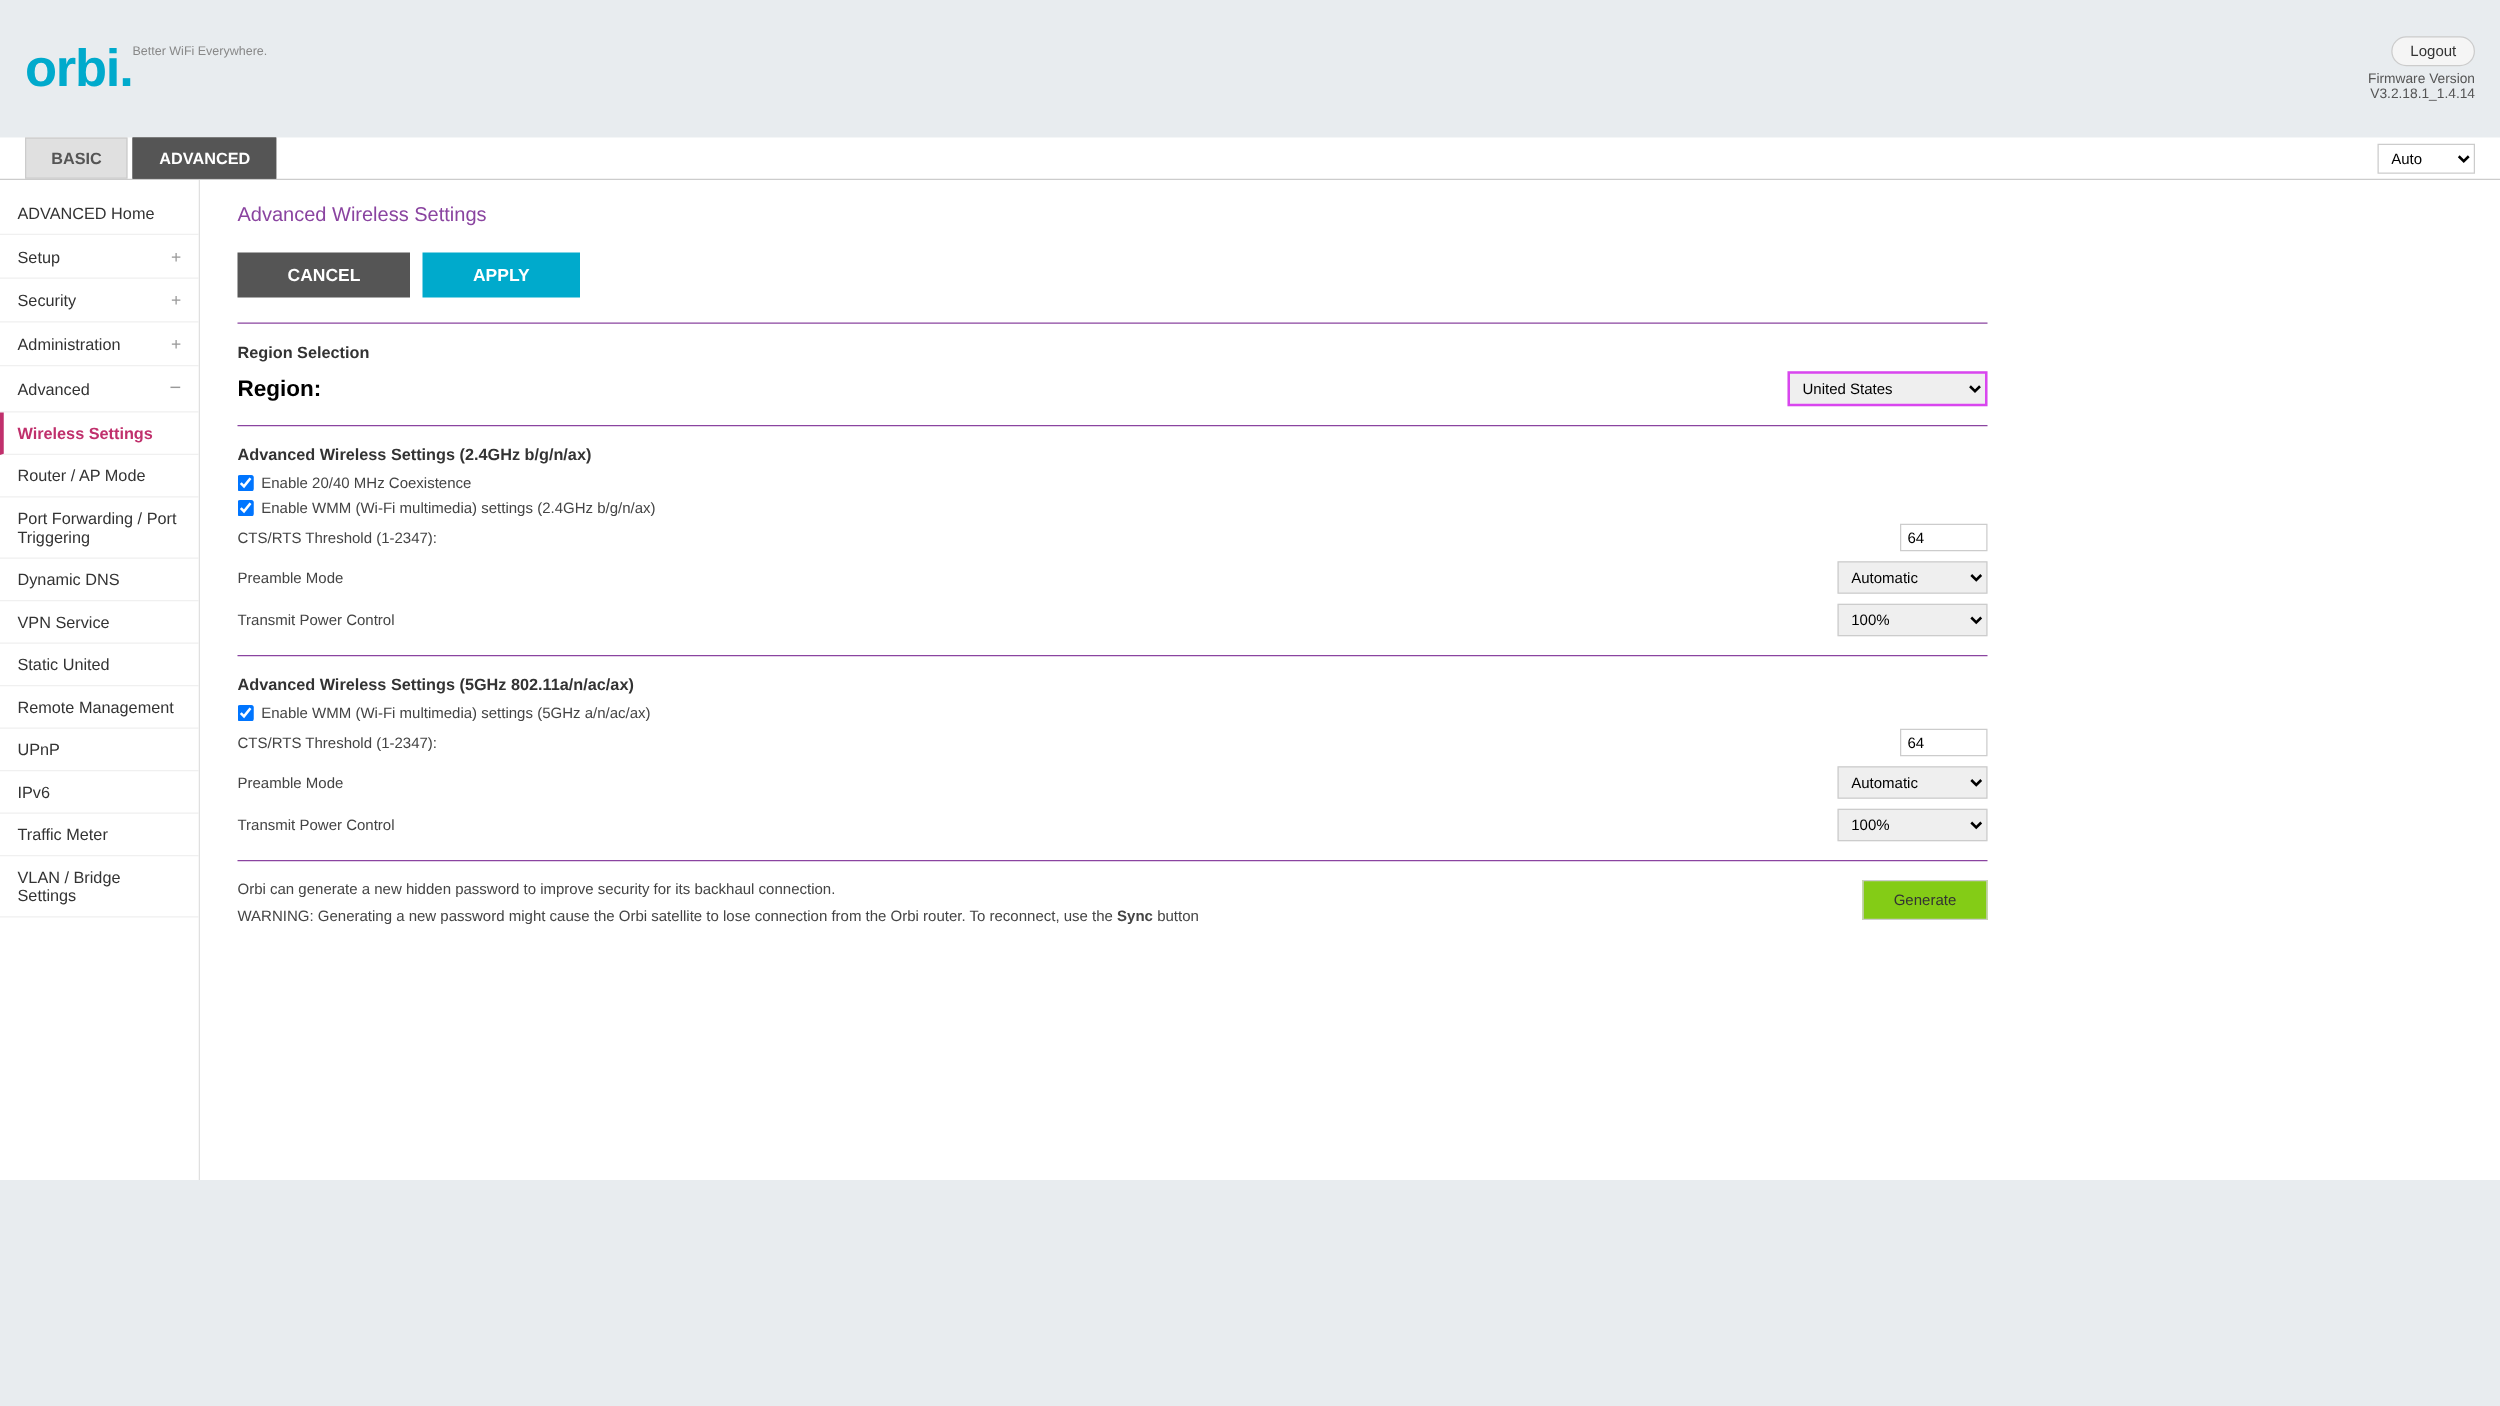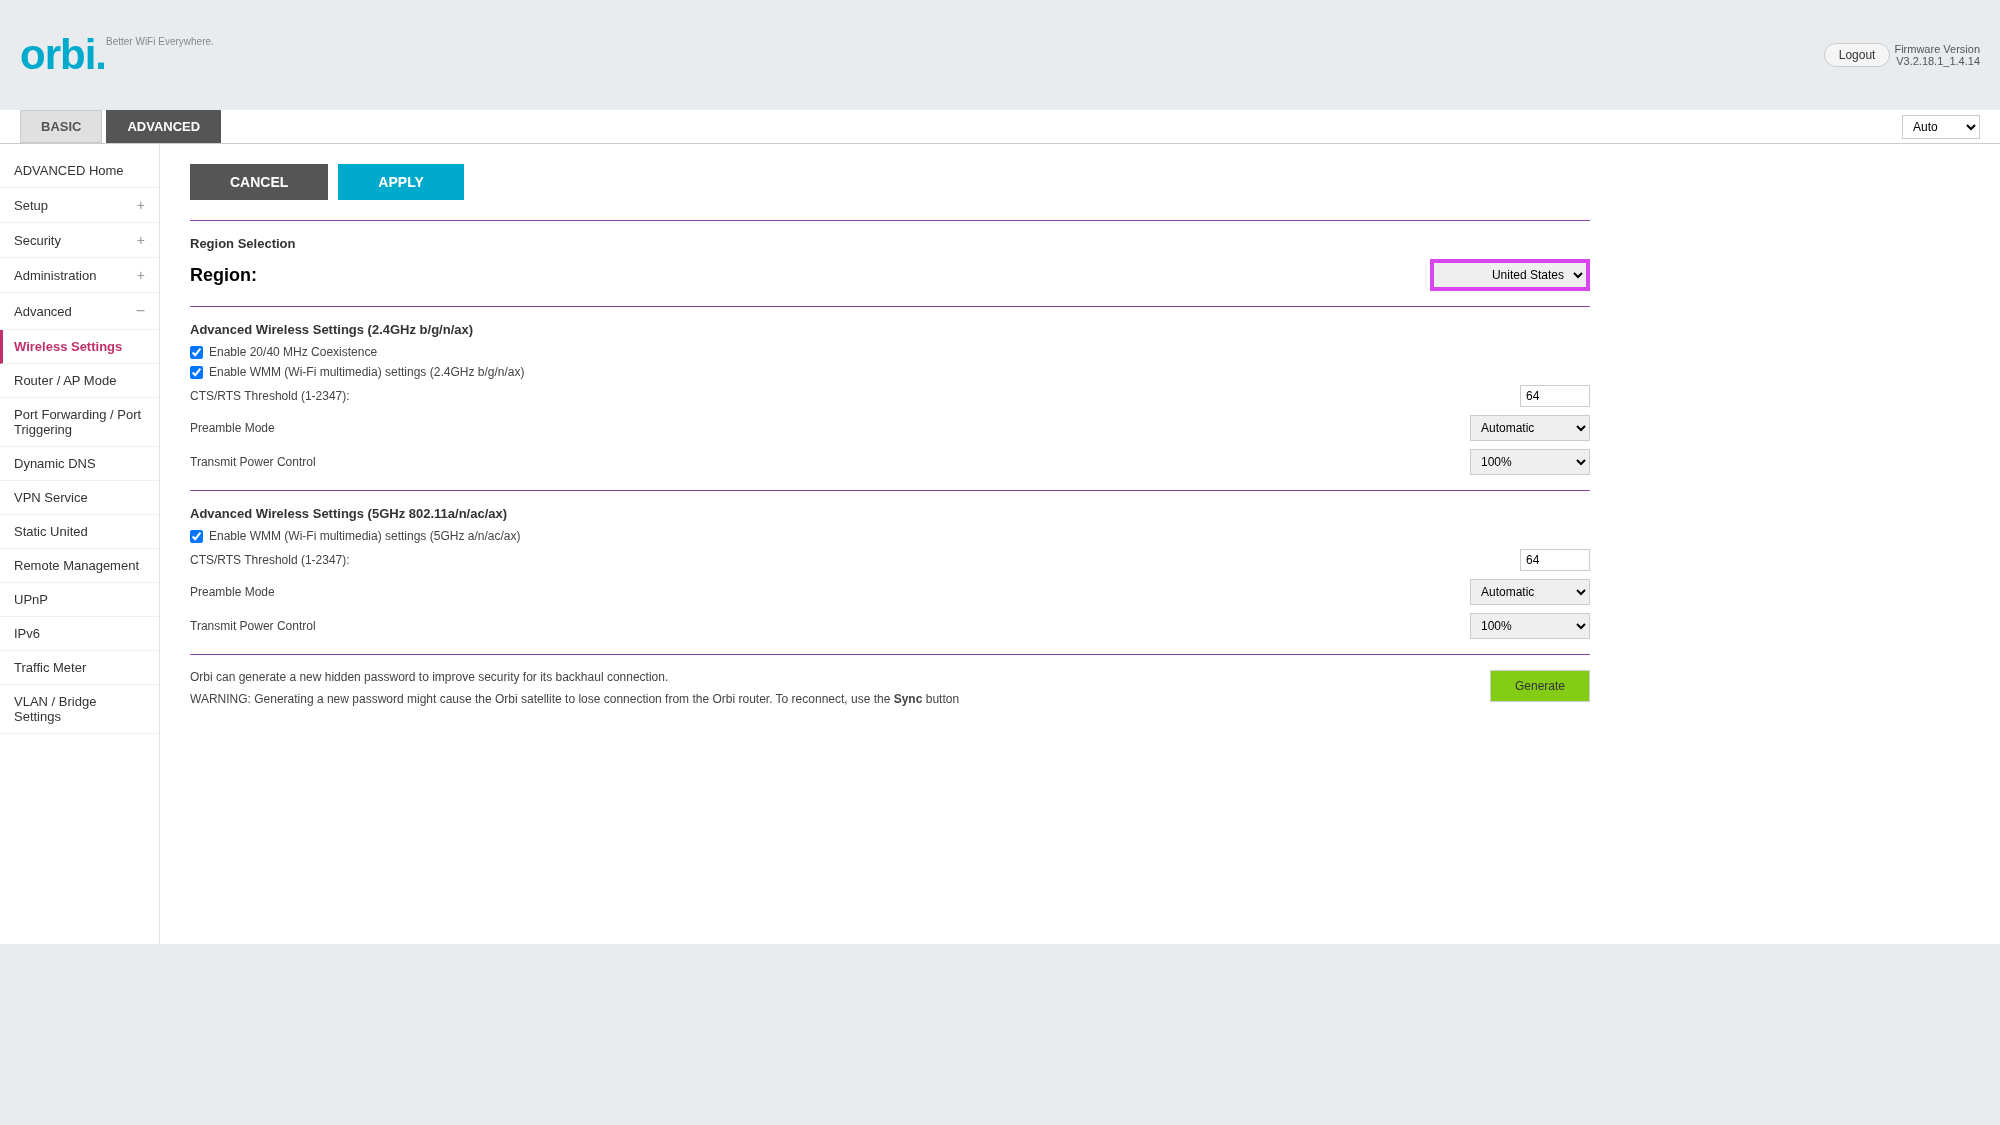--- a/index.html
+++ b/index.html
@@ -33,21 +33,21 @@
     }
 
     .logo-tagline {
       font-size: 10px;
       color: #888;
       margin-top: 2px;
     }
 
     .top-right {
       display: flex;
-      flex-direction: row;
+      flex-direction: column;
       align-items: flex-end;
       gap: 4px;
     }
 
     .logout-btn {
       border: 1px solid #ccc;
       background: #f5f5f5;
       padding: 4px 14px;
       border-radius: 12px;
       cursor: pointer;
@@ -243,24 +243,23 @@
 
     .region-label-wide {
       flex: 1;
       font-size: 18px;
       color: #000000;
       font-weight: bold;
     }
 
     .region-select {
       padding: 4px 6px;
-      border: 4px solid #d946ef;
+      border: 2px solid #d946ef;
       font-size: 12px;
       min-width: 160px;
-      text-align: right;
     }
 
     .backhaul-section {
       margin-top: 10px;
     }
 
     .backhaul-title {
       font-weight: bold;
       font-size: 13px;
       color: #333;
@@ -362,20 +361,21 @@
     <div class="sidebar-item">Static United</div>
     <div class="sidebar-item">Remote Management</div>
     <div class="sidebar-item">UPnP</div>
     <div class="sidebar-item">IPv6</div>
     <div class="sidebar-item">Traffic Meter</div>
     <div class="sidebar-item">VLAN / Bridge Settings</div>
   </div>
 
   <div class="content-area">
     <div class="content-wrapper">
+      <div class="page-title">Advanced Wireless Settings</div>
 
       <div class="action-bar">
         <button class="cancel-btn">CANCEL</button>
         <button class="apply-btn">APPLY</button>
       </div>
 
       <hr class="section-divider">
 
       <div>
         <div class="section-title">Region Selection</div>

